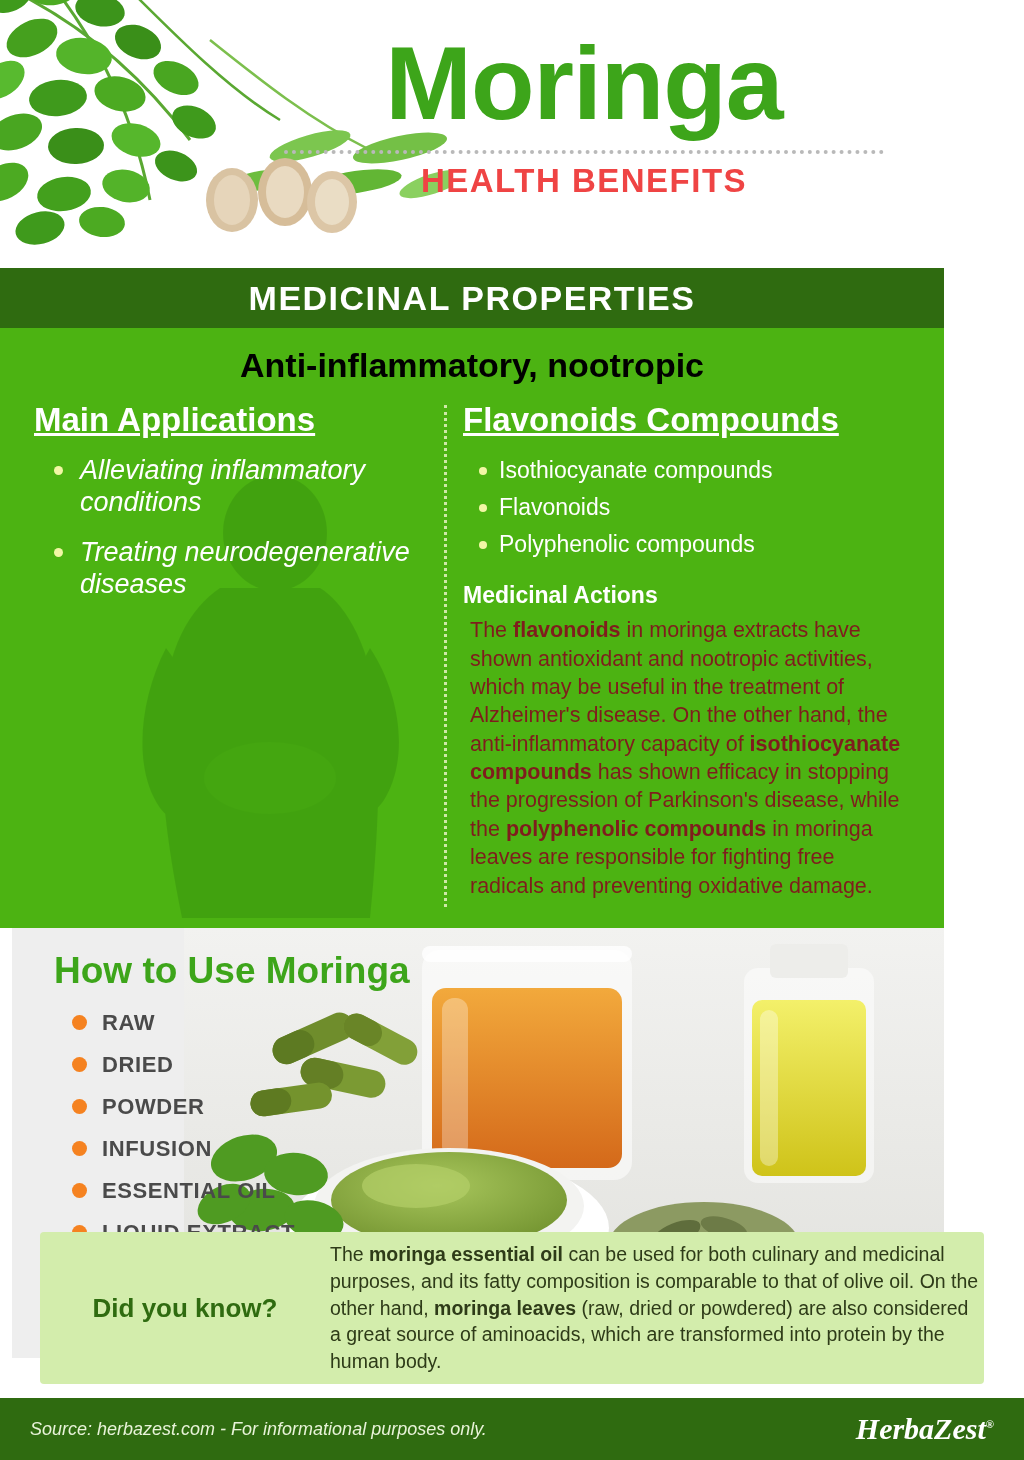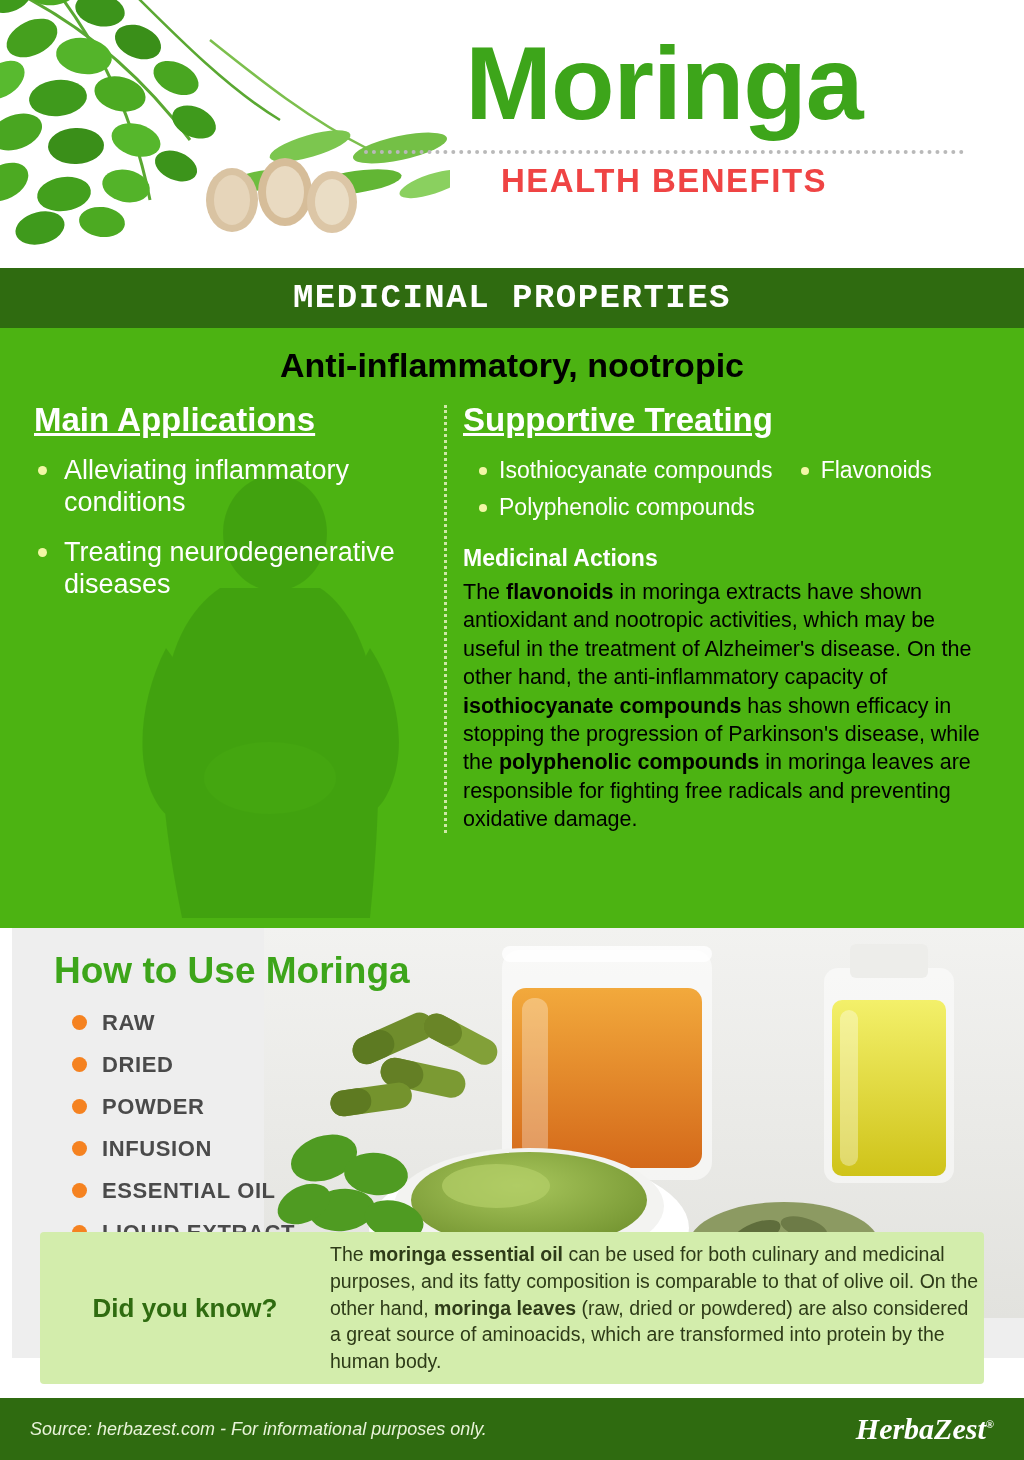--- a/index.html
+++ b/index.html
@@ -6,21 +6,21 @@
   html, body { margin: 0; padding: 0; }
   body {
     width: 1024px;
     height: 1460px;
     font-family: "Liberation Sans", sans-serif;
     background: #ffffff;
     overflow: hidden;
   }
   .page {
     position: relative;
-    width: 1024px;
+    width: 944px;
     height: 1460px;
     background: #ffffff;
   }
 
   
   .header {
     position: relative;
     height: 268px;
     background: #ffffff;
     overflow: hidden;
@@ -61,21 +61,20 @@
     margin: 0;
   }
 
   
   .props-bar {
     background: #2f6b10;
     height: 60px;
     display: flex;
     align-items: center;
     justify-content: center;
-    font-family: Liberation Mono, monospace;
   }
   .props-bar-text {
     color: #ffffff;
     font-size: 34px;
     font-weight: bold;
     letter-spacing: 1.5px;
   }
 
   
   .green-section {
@@ -115,21 +114,21 @@
     margin: 4px 16px 0 0;
   }
   .col-right { flex: 1; }
   .col-title {
     color: #ffffff;
     font-size: 33px;
     font-weight: bold;
     margin: 0 0 16px 0;
     text-decoration: underline;
   }
-  ul.plain { list-style: none; margin: 0; padding: 0; }
+  ul.plain { list-style: none; margin: 16px; padding: 0; font-style: italic; }
   .bullet-item {
     position: relative;
     color: #ffffff;
     font-size: 27px;
     line-height: 1.18;
     padding-left: 30px;
     margin-bottom: 18px;
   }
   .bullet-item::before {
     content: "";
@@ -165,24 +164,24 @@
     border-radius: 50%;
     background: #f2f7a5;
   }
   .actions-title {
     color: #ffffff;
     font-size: 23px;
     font-weight: bold;
     margin: 4px 0 6px 0;
   }
   .actions-body {
-    color: #000000;
+    color: #7f1d1d;
     font-size: 21.5px;
     line-height: 1.32;
-    margin: 0;
+    margin: 7px;
   }
   .actions-body b { font-weight: bold; }
 
   
   .howto {
     position: relative;
     height: 430px;
     background: #eeeeee;
     overflow: hidden;
     margin-left: 12px;
@@ -373,21 +372,21 @@
         <h3 class="col-title">Main Applications</h3>
         <ul class="plain">
           <li class="bullet-item">Alleviating inflammatory conditions</li>
           <li class="bullet-item">Treating neurodegenerative diseases</li>
         </ul>
       </div>
 
       <div class="col-divider"></div>
 
       <div class="col-right">
-        <h3 class="col-title">Supportive Treating</h3>
+        <h3 class="col-title">Flavonoids Compounds</h3>
         <div class="compounds">
           <span class="compound">Isothiocyanate compounds</span>
           <span class="compound">Flavonoids</span>
           <span class="compound">Polyphenolic compounds</span>
         </div>
         <h4 class="actions-title">Medicinal Actions</h4>
         <p class="actions-body"><span>The </span><b>flavonoids</b><span> in moringa extracts have shown antioxidant and nootropic activities, which may be useful in the treatment of Alzheimer's disease. On the other hand, the anti-inflammatory capacity of </span><b>isothiocyanate compounds</b><span> has shown efficacy in stopping the progression of Parkinson's disease, while the </span><b>polyphenolic compounds</b><span> in moringa leaves are responsible for fighting free radicals and preventing oxidative damage.</span></p>
       </div>
     </div>
   </div>

